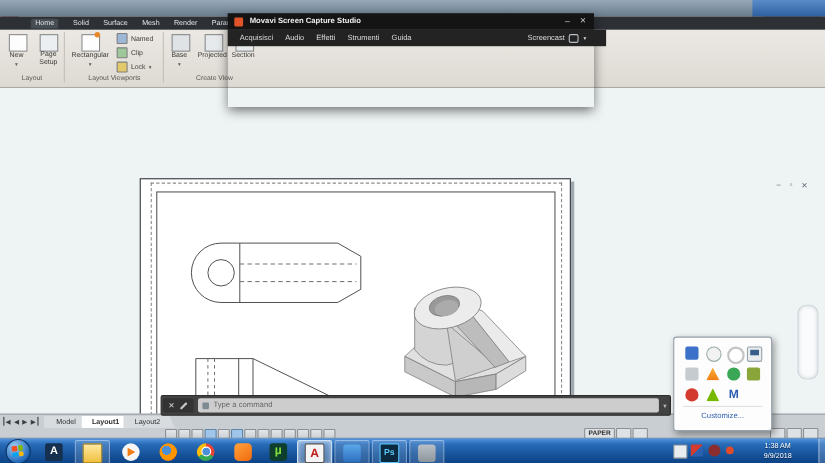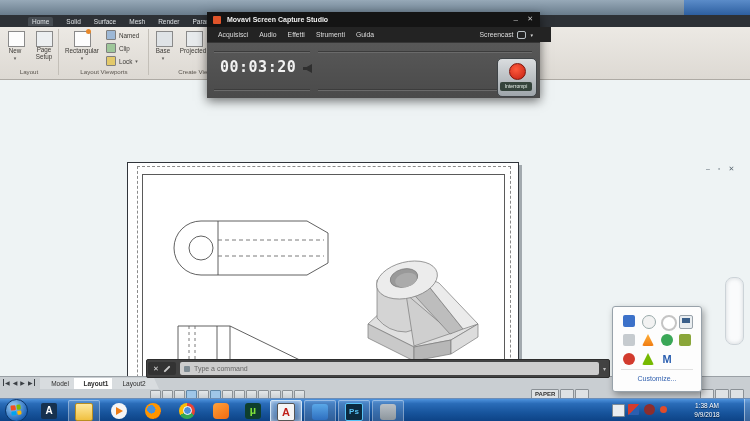--- a/index.html
+++ b/index.html
@@ -331,32 +331,20 @@
     <span class="mv-mi">Audio</span>
     <span class="mv-mi">Effetti</span>
     <span class="mv-mi">Strumenti</span>
     <span class="mv-mi">Guida</span>
     <span id="mv-screencast">
       <span>Screencast</span>
       <span id="sc-ic"></span>
       <span style="font-size:5px">▾</span>
     </span>
   </div>
-  <div class="abs" id="mv-body">
-    <div class="abs groove" style="left:7px;top:8px;width:96px"></div>
-    <div class="abs groove" style="left:111px;top:8px;width:214px"></div>
-    <div class="abs groove" style="left:7px;top:46px;width:96px"></div>
-    <div class="abs groove" style="left:111px;top:46px;width:214px"></div>
-    <div class="abs tx" id="mv-timer">00:03:20</div>
-    <div class="abs" id="mv-speaker"></div>
-    <div class="abs" id="mv-stop">
-      <div class="abs" id="stop-red"></div>
-      <div class="abs tx" id="stop-label">Interrompi</div>
-    </div>
-  </div>
 </div>
 
 <div class="abs" id="traypopup">
   <div class="abs pop-ic" style="left:10px;top:8px;background:#3c71c9"></div>
   <div class="abs pop-ic" style="left:29px;top:8px;background:#f2f2f2;border:1px solid #9aa;border-radius:50%"></div>
   <div class="abs pop-ic" style="left:48px;top:8px;background:#fff;border:2px solid #c4c4c4;border-radius:50%"></div>
   <div class="abs pop-ic" style="left:66px;top:8px;background:#e9edf0;border:1px solid #98a2aa">
       <div style="margin:2px;height:5px;background:#3a5f8a"></div>
     </div>
   <div class="abs pop-ic" style="left:10px;top:27px;background:#c6cbcf"></div>

